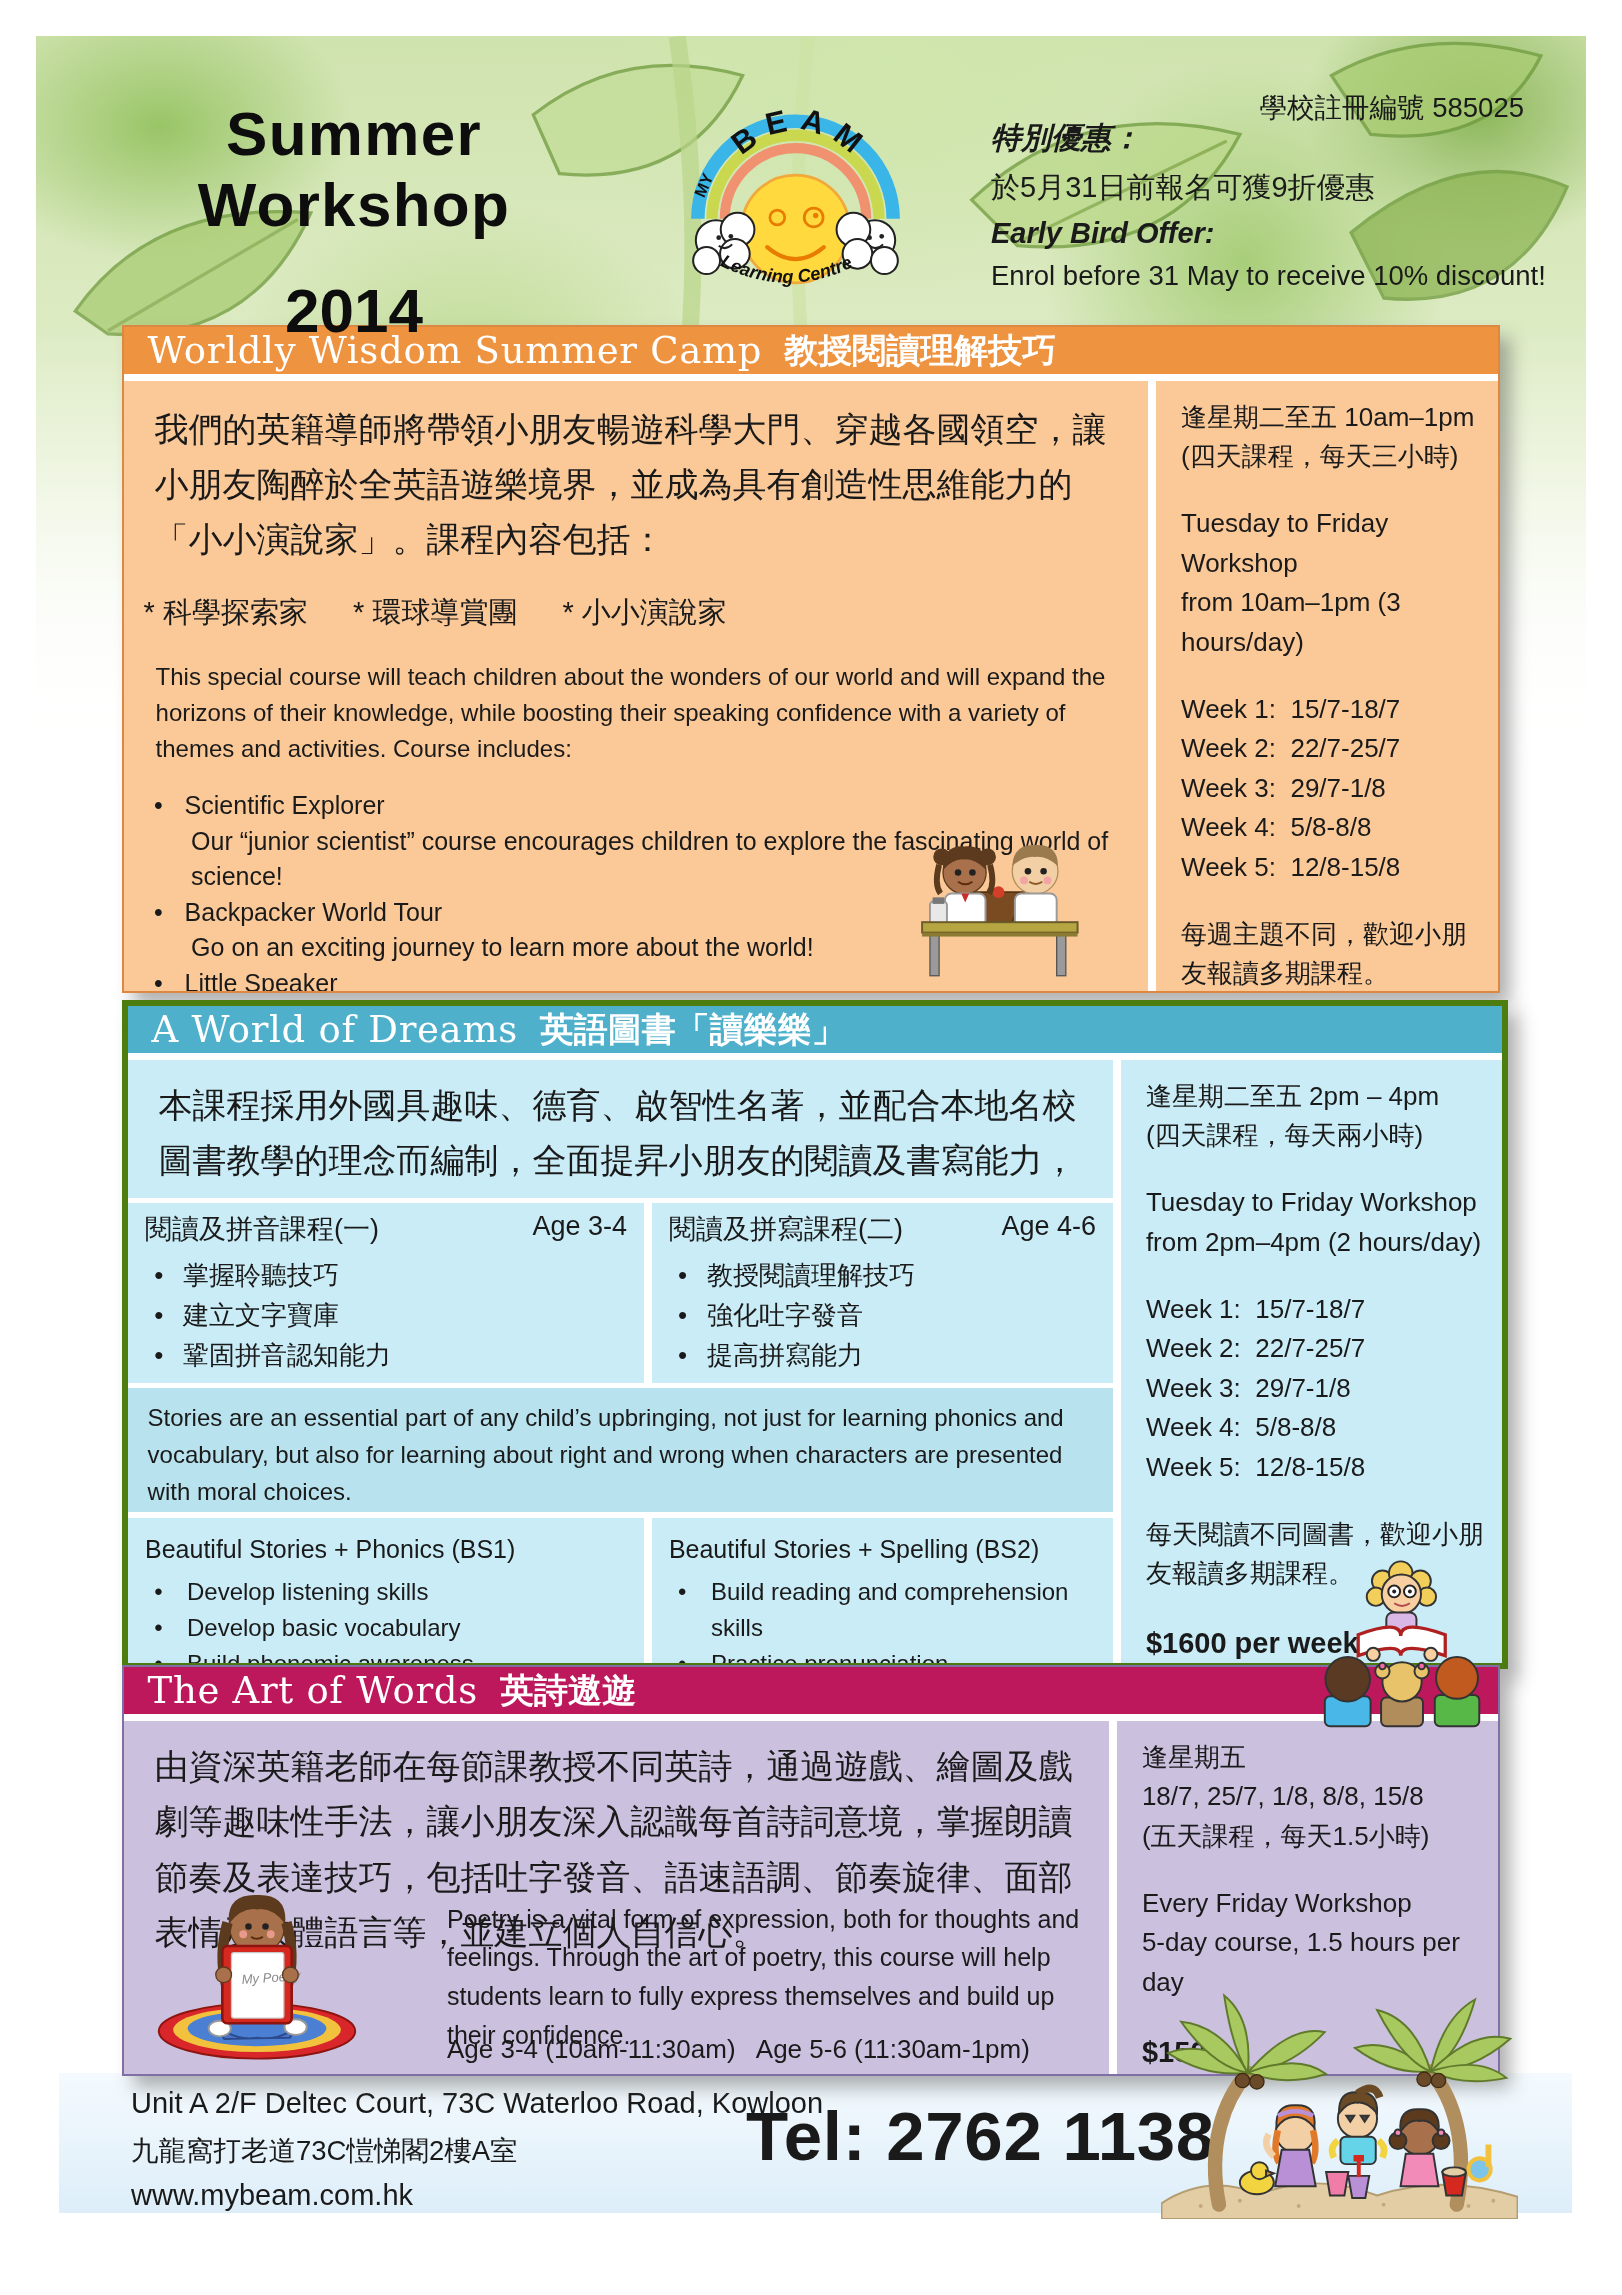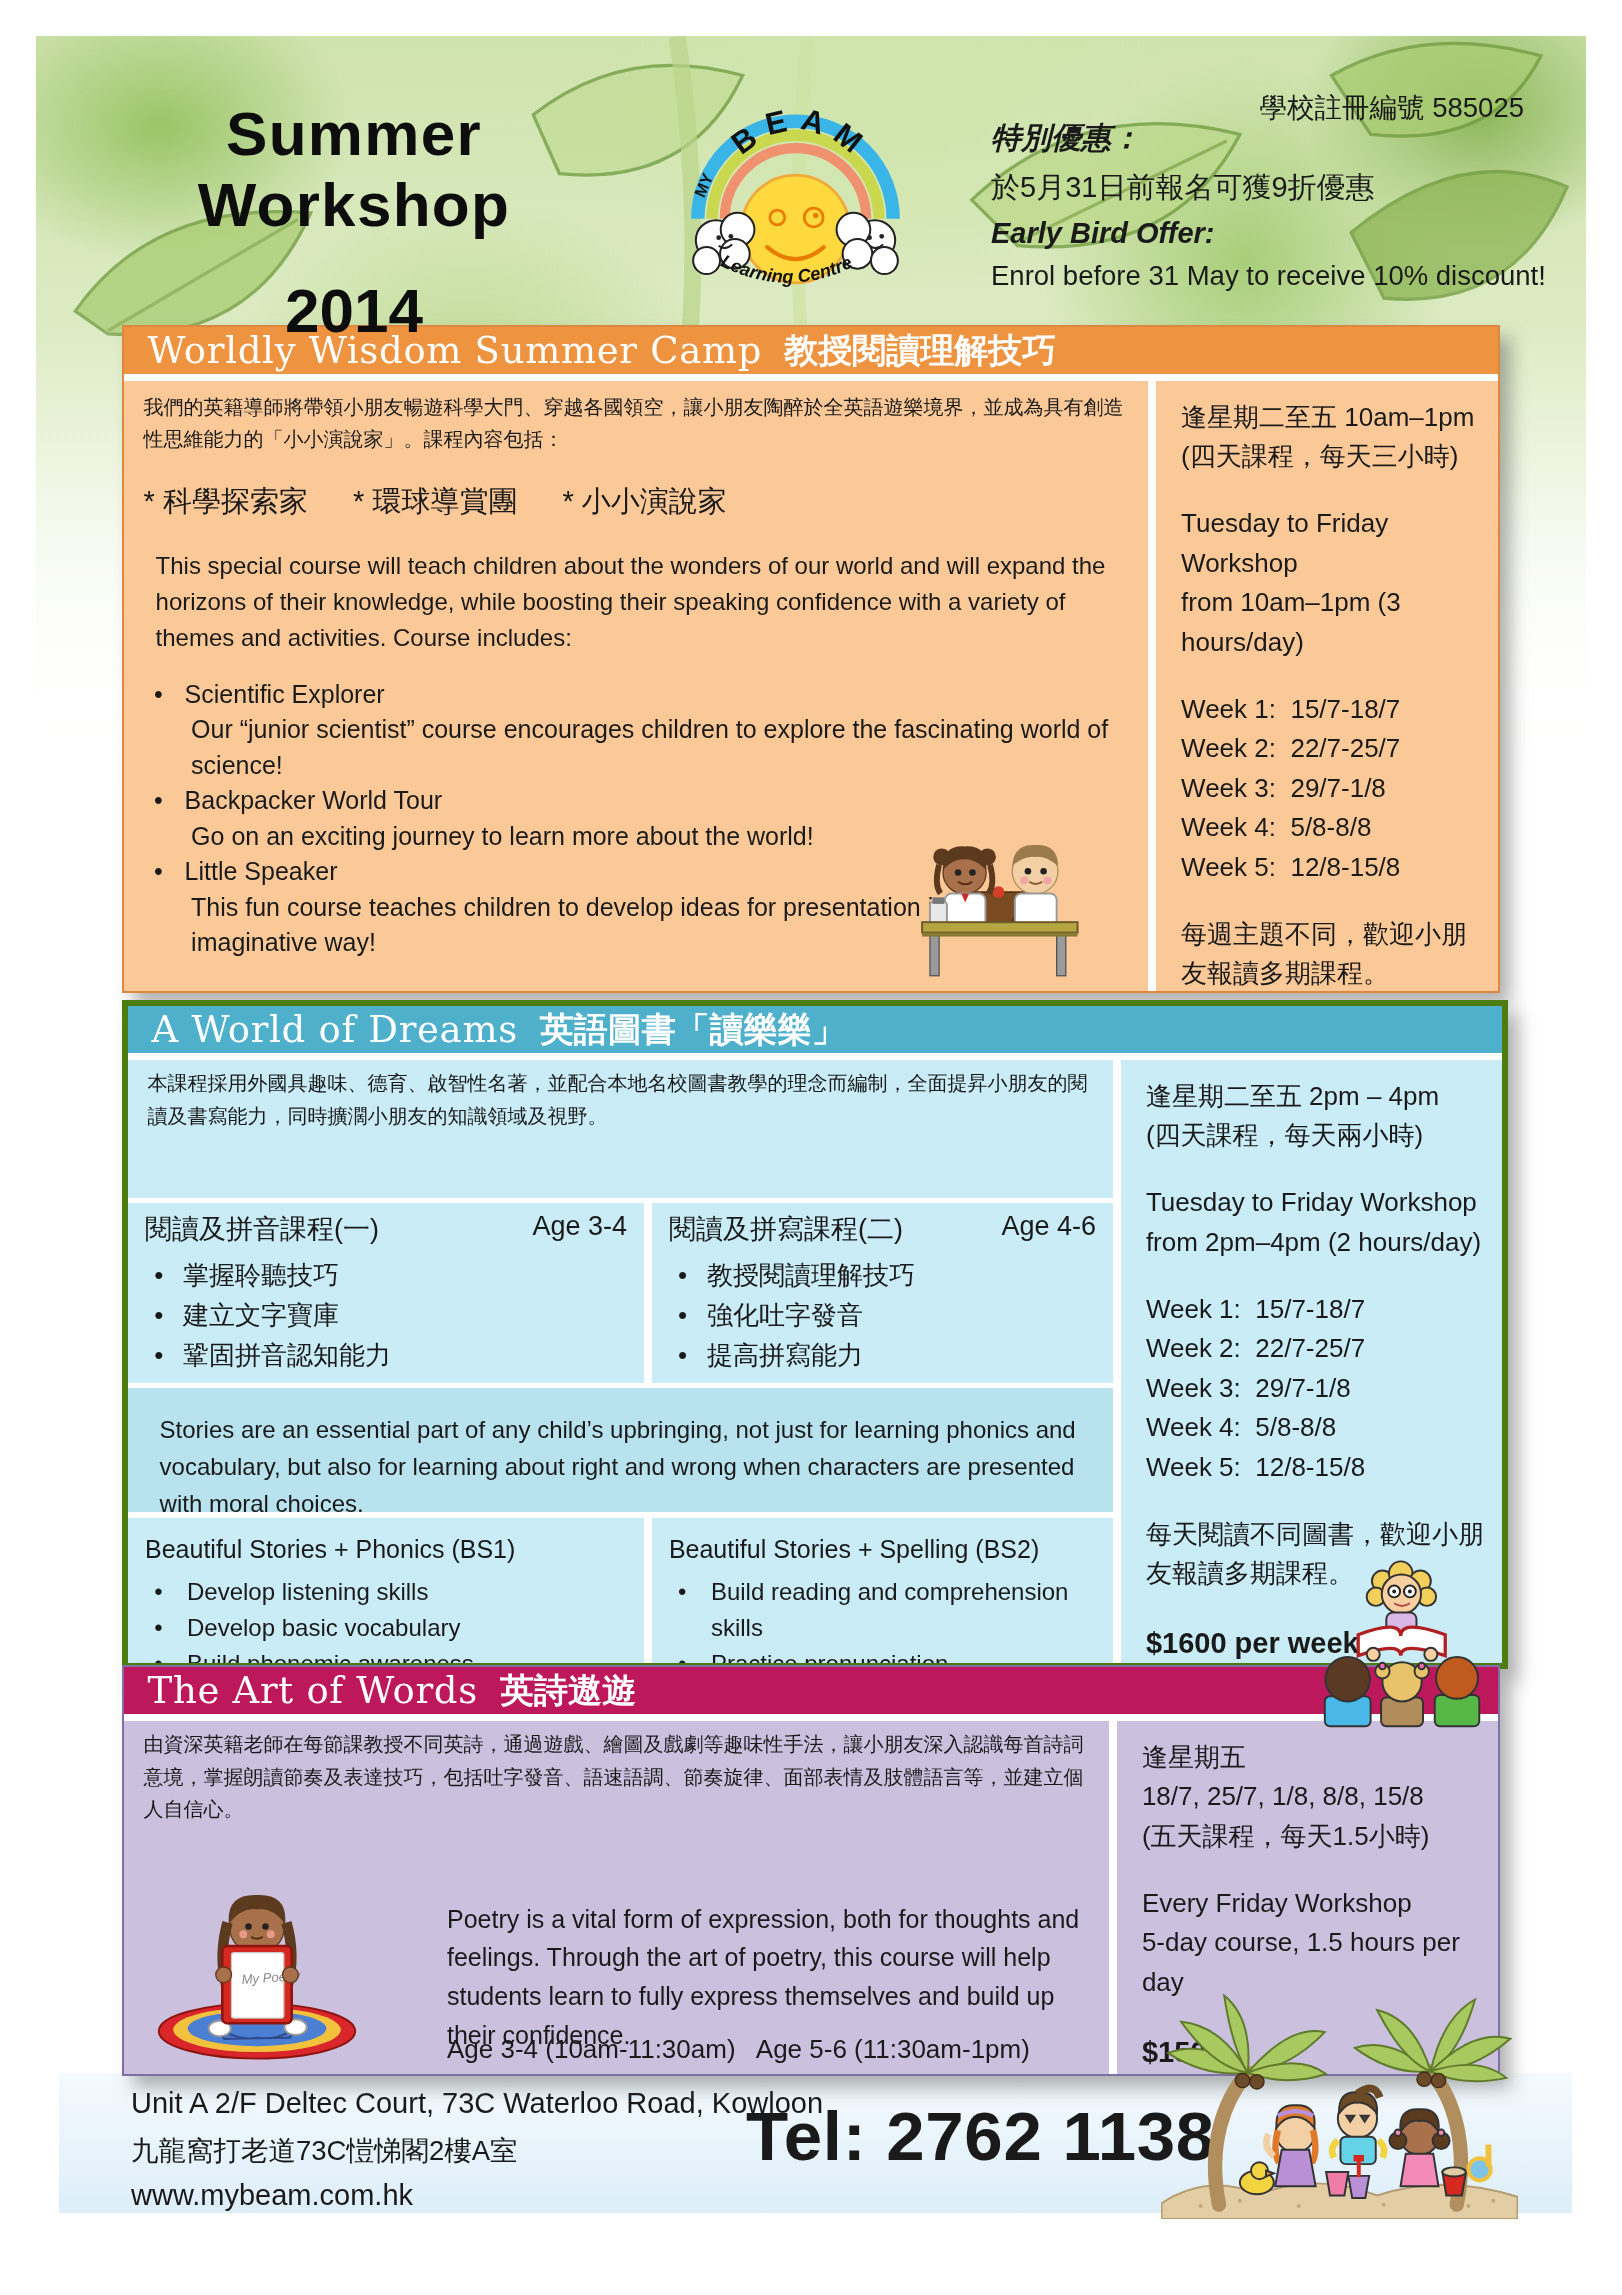--- a/index.html
+++ b/index.html
@@ -47,21 +47,21 @@
   .sched{flex:1;padding:17px 10.5px 0 25px;font-size:26px;line-height:1.52;}
   .sched .blank{height:27.5px;}
   .price{font-weight:bold;font-size:29px;}
   .pre{white-space:pre-wrap;}
 
   
   #sec-camp{top:325px;border:2px solid #dd8740;}
   .camp-head{background:#ee9340;}
   .camp-body{background:#fbc998;height:610px;}
   .camp-main{padding:10.5px 19.6px;}
-  .zh-p{font-size:20px;line-height:1.62;margin:0;}
+  .zh-p{font-size:34px;line-height:1.62;margin:11px;}
   .courses{font-size:29px;margin:26px 0 0 0;}
   .en-p{font-size:24px;line-height:1.5;margin:26px 0 0 12px;}
   .blist{list-style:none;margin:21px 0 0 0;padding:0;font-size:25px;line-height:1.42;}
   .blist li{position:relative;padding-left:41px;}
   .blist li::before{content:"\2022";position:absolute;left:10.5px;top:0;}
   .bdesc{padding-left:6.5px;}
 
   
   #sec-dreams{top:1000px;border:6px solid #4d7c0f;}
   .dreams-head{background:#4fb0cb;}
@@ -73,21 +73,21 @@
   .bcol{background:#c9ecf6;padding:7.9px 17px;box-sizing:border-box;overflow:hidden;}
   .bcol1{width:516px;}
   .bdiv{width:7.9px;background:#fff;}
   .bcol2{flex:1;}
   .hgap{height:6.5px;background:#fff;}
   .bandstories{height:124px;background:#b7e2ee;padding:10.5px 19.6px;box-sizing:border-box;}
   .crow{display:flex;justify-content:space-between;font-size:27px;}
   .pts{list-style:none;margin:7.9px 0 0 0;padding:0;font-size:26px;line-height:1.55;}
   .pts li{position:relative;padding-left:38px;}
   .pts li::before{content:"\2022";position:absolute;left:9.2px;top:0;}
-  .stories-p{font-size:24px;line-height:1.55;margin:12px;}
+  .stories-p{font-size:24px;line-height:1.55;margin:0;}
   .bs-title{font-size:25px;margin-top:9.2px;}
   .pts.small{font-size:24px;line-height:1.5;margin-top:10.5px;}
   .pts.small li{padding-left:42px;}
 
   
   #sec-words{top:1665px;border:2px solid #7f6fa5;}
   .words-head{background:#be185d;}
   .words-body{background:#cbc1df;height:353px;}
   .words-intro{padding:7.9px 19.6px;}
   .poetry{position:absolute;left:323px;top:154px;width:648px;font-size:25px;line-height:1.55;}

